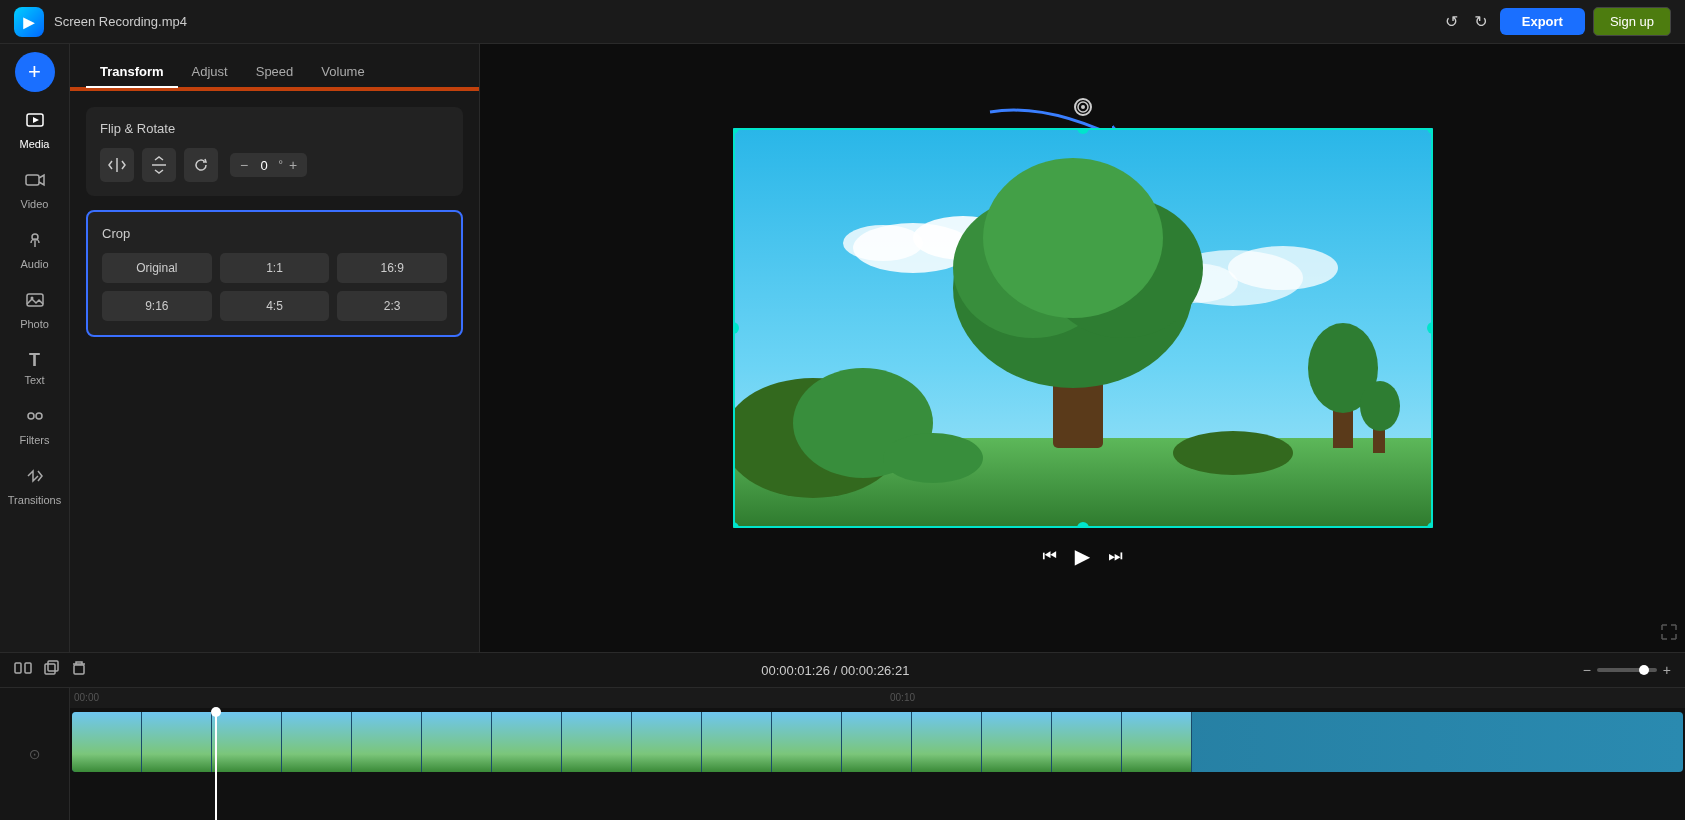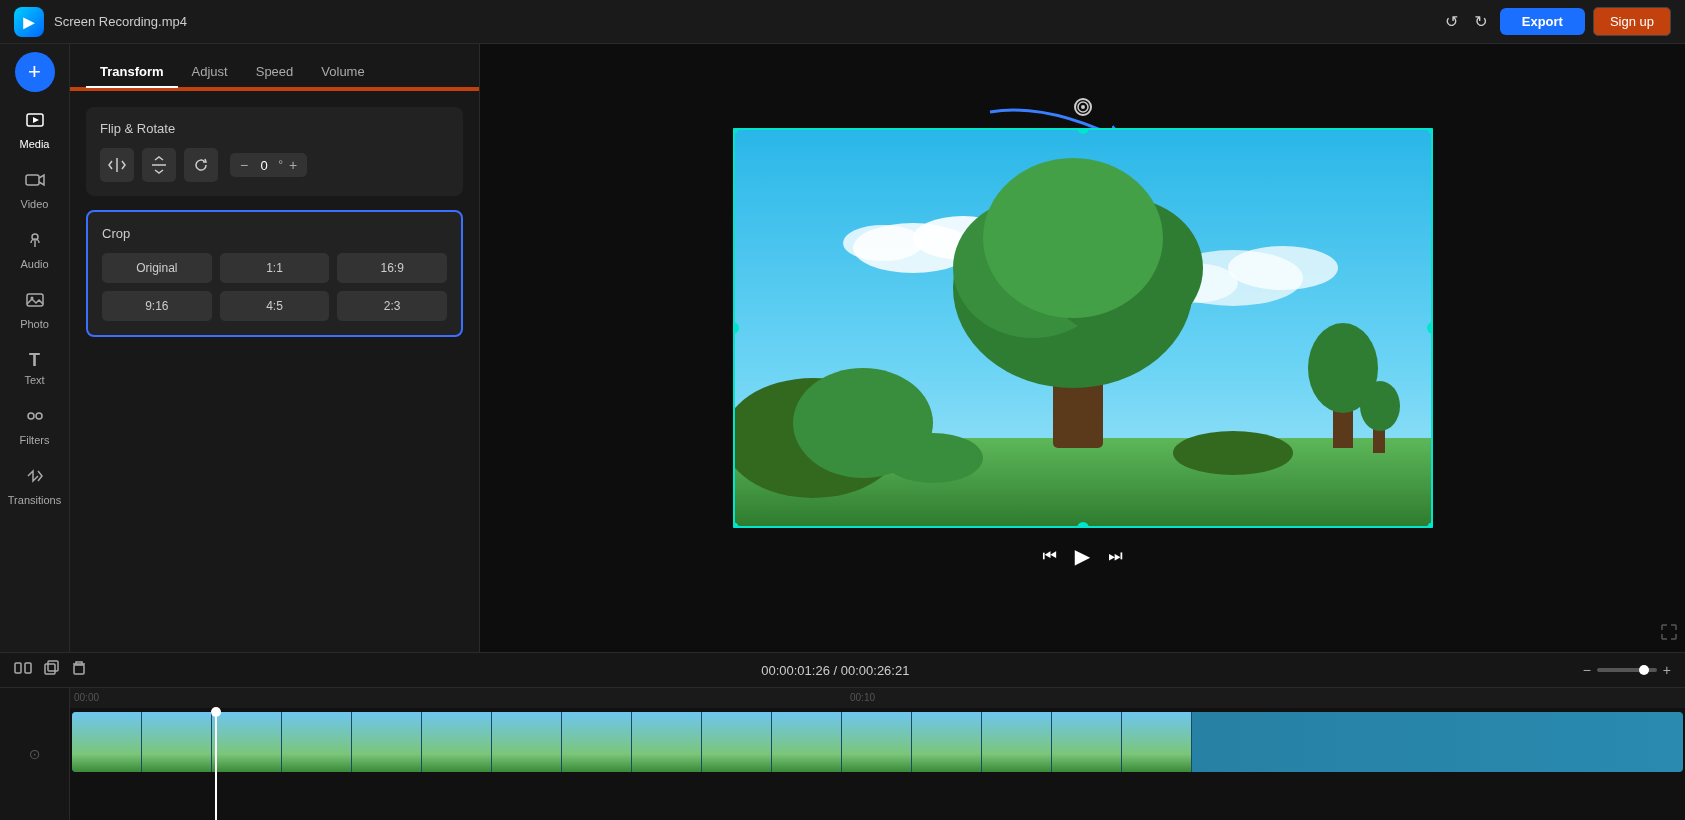--- a/index.html
+++ b/index.html
@@ -48,21 +48,21 @@
     .btn-export {
       background: #1a6fff;
       border: none; color: #fff;
       padding: 6px 22px;
       border-radius: 6px;
       font-size: 13px;
       cursor: pointer;
       font-weight: 600;
     }
     .btn-signup {
-      background: #c2410c;
+      background: #4d7c0f;
       border: 1px solid #444;
       color: #fff;
       padding: 6px 16px;
       border-radius: 5px;
       font-size: 13px;
       cursor: pointer;
     }
 
     
     .main {
@@ -652,21 +652,21 @@
     </div>
   </div>
   <div class="timeline-body">
     <div class="timeline-left-col">
       <span style="font-size:14px;color:#555;">⊙</span>
     </div>
     <div class="timeline-content">
 
       <div class="timeline-ruler">
         <span class="ruler-mark" style="left:4px;">00:00</span>
-        <span class="ruler-mark" style="left:780px;">00:10</span>
+        <span class="ruler-mark" style="left:820px;">00:10</span>
       </div>
 
       <div class="timeline-track-area">
 
         <div class="timeline-progress-bar">
           <div class="timeline-progress-head"></div>
         </div>
 
         <div class="track-strip" style="width:calc(100% - 4px);margin-left:2px;">
           <div class="track-thumb"></div>

